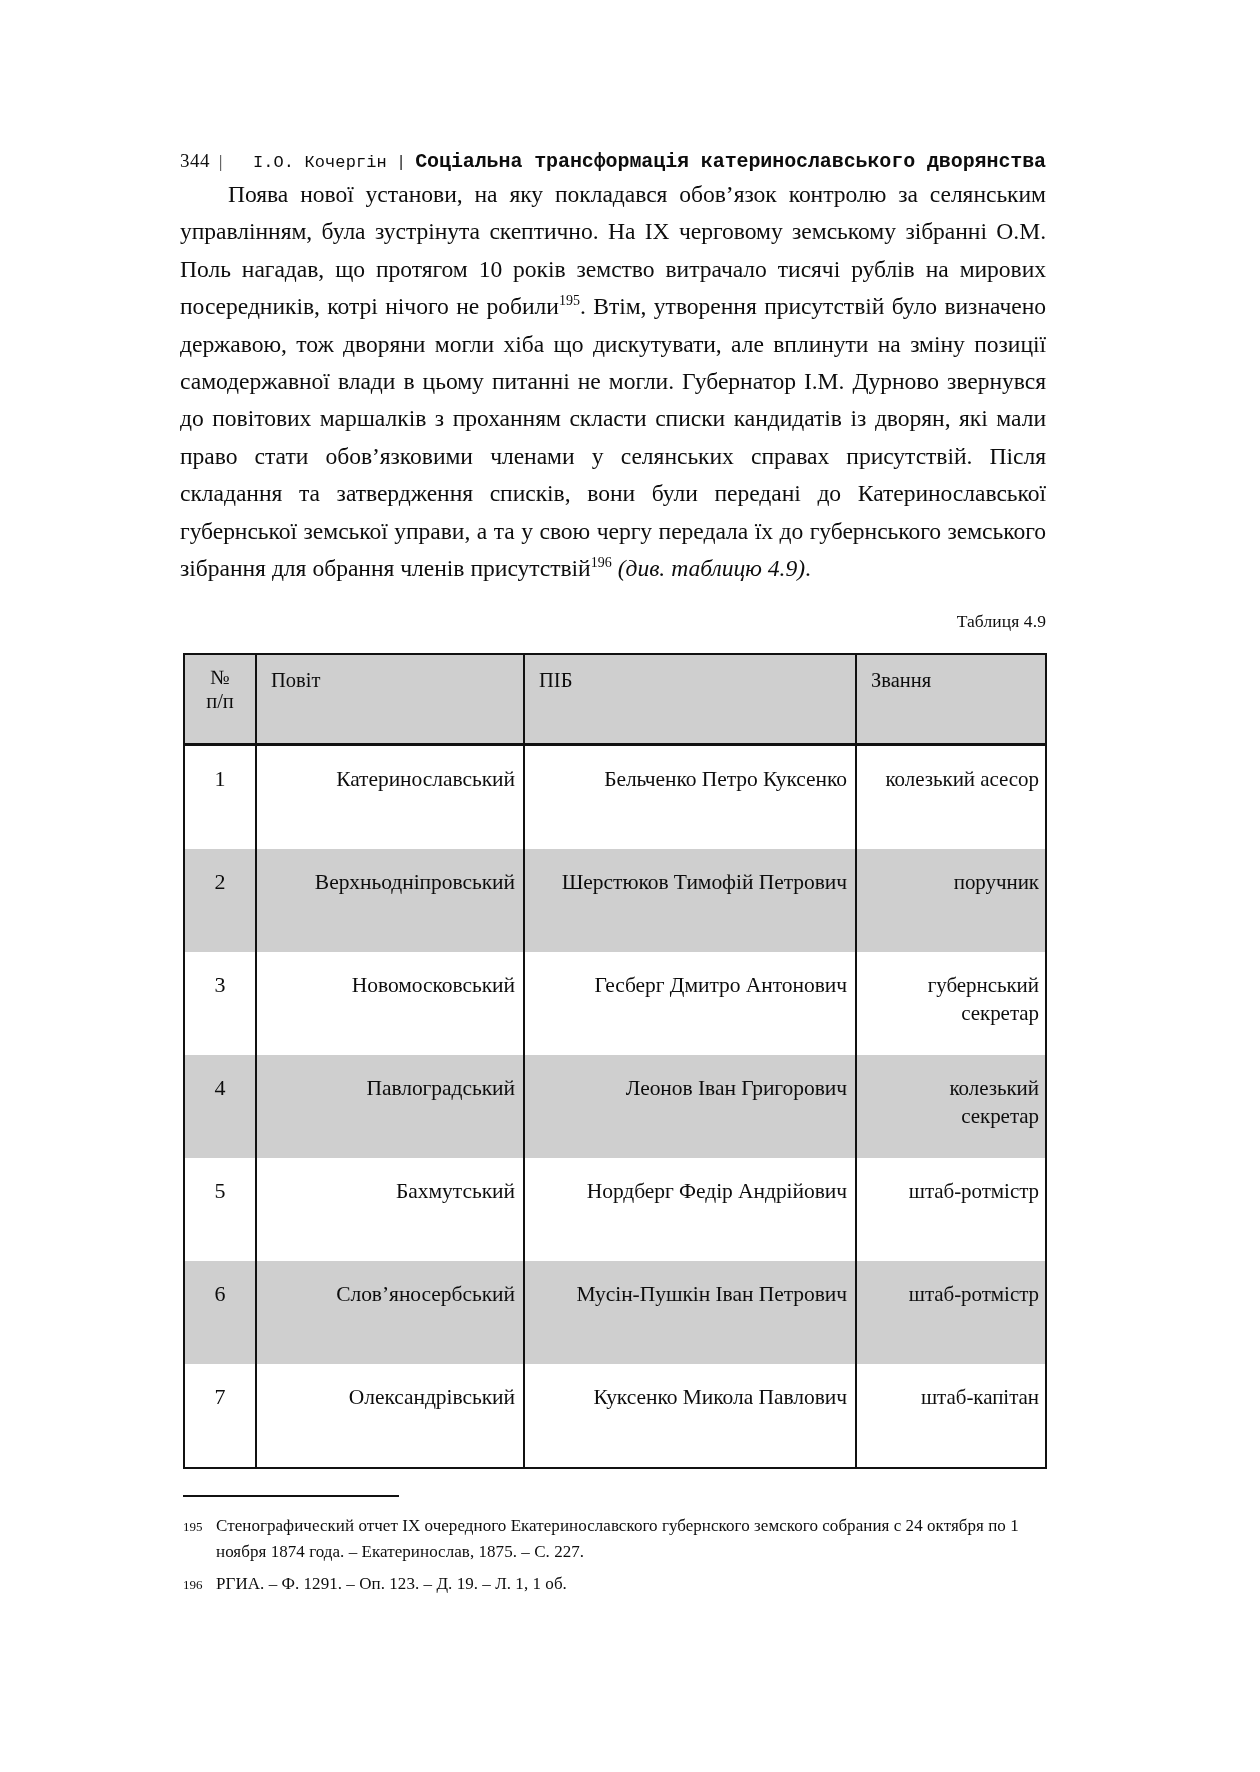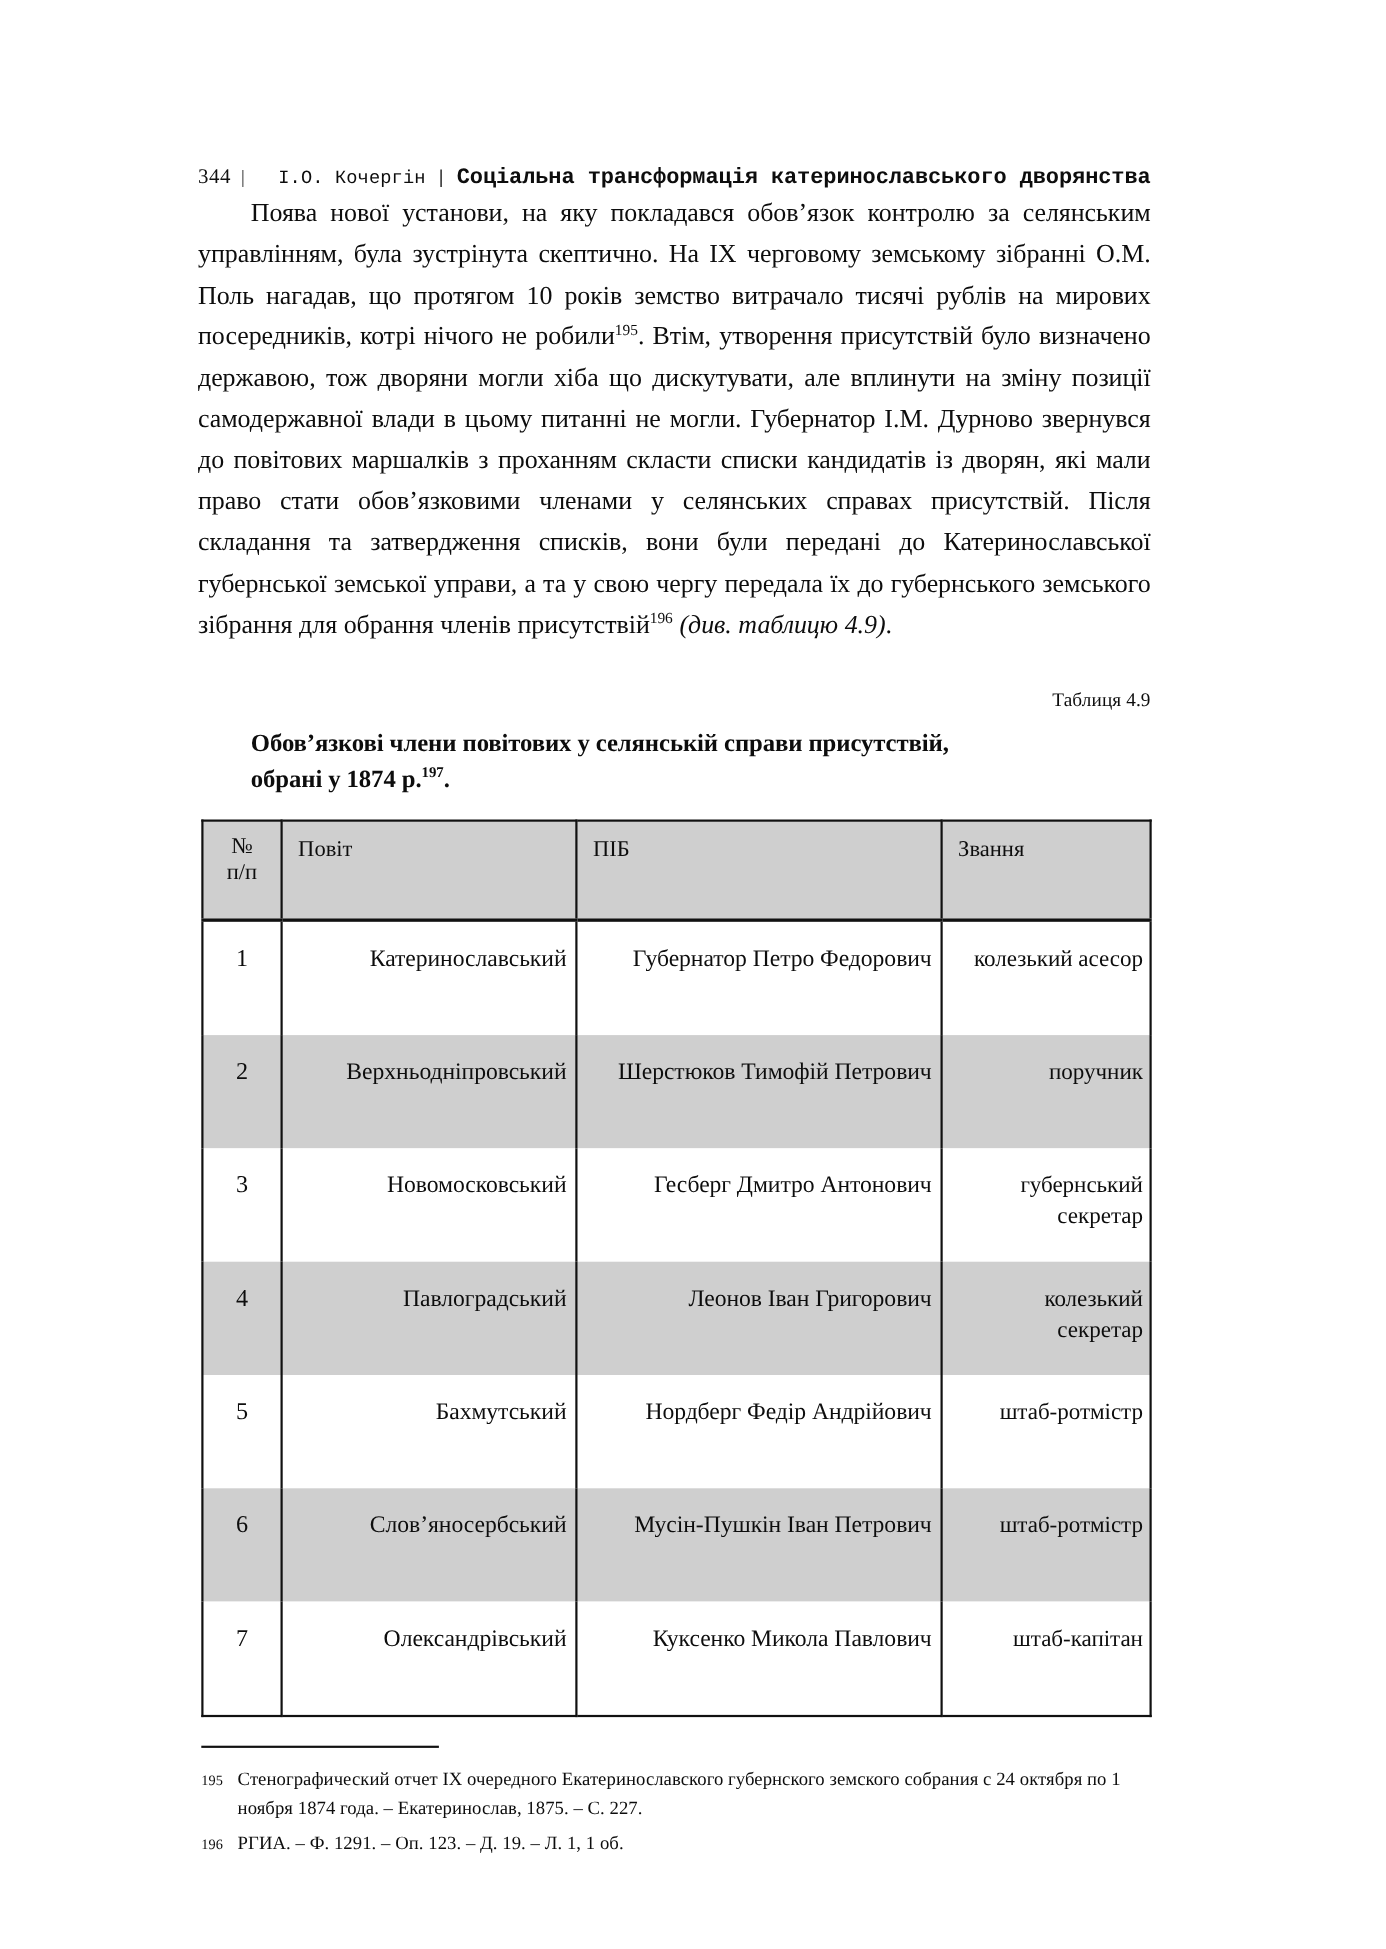--- a/index.html
+++ b/index.html
@@ -83,21 +83,21 @@
   sup.fn {
     font-size: 14px;
     vertical-align: super;
     line-height: 0;
     letter-spacing: 0;
   }
   .ital { font-style: italic; }
 
   
   .tbl-number {
-    margin-top: 39px;
+    margin-top: 24px;
     text-align: right;
     font-size: 17.5px;
     letter-spacing: 0.1px;
   }
   .tbl-title {
     margin-top: 13px;
     margin-left: 48px;
     font-weight: bold;
     font-size: 22.5px;
     line-height: 32px;
@@ -208,42 +208,41 @@
         <span class="author">І.О. Кочергін</span>
         <span class="bar2">|</span>
         <span class="booktitle">Соціальна трансформація катеринославського дворянства</span>
       </span>
     </div>
 
 
     <p class="body indent"><span>Поява нової установи, на яку покладався обов’язок контролю за селянським управлінням, була зустрінута скептично. На IX черговому земському зібранні О.М. Поль нагадав, що протягом 10 років земство витрачало тисячі рублів на мирових посередників, котрі нічого не робили</span><sup class="fn">195</sup><span>. Втім, утворення присутствій було визначено державою, тож дворяни могли хіба що дискутувати, але вплинути на зміну позиції самодержавної влади в цьому питанні не могли. Губернатор І.М. Дурново звернувся до повітових маршалків з проханням скласти списки кандидатів із дворян, які мали право стати обов’язковими членами у селянських справах присутствій. Після складання та затвердження списків, вони були передані до Катеринославської губернської земської управи, а та у свою чергу передала їх до губернського земського зібрання для обрання членів присутствій</span><sup class="fn">196</sup><span> </span><span class="ital">(див. таблицю 4.9)</span><span>.</span></p>
 
     <div class="tbl-number">Таблиця 4.9</div>
-    <div class="tbl-title"><span>Обов’язкові члени повітових у селянській справи присутствій,</span><br><span>обрані у 1874 р.</span><sup class="fn">197</sup><span>.</span></div>
 
     <table class="data">
       <colgroup>
         <col class="c-num">
           <col class="c-uyezd">
           <col class="c-name">
           <col class="c-rank">
       </colgroup>
       <thead>
         <tr>
           <th class="num"><span>№</span><br><span>п/п</span></th>
           <th class="lbl">Повіт</th>
           <th class="lbl">ПІБ</th>
           <th class="lbl">Звання</th>
         </tr>
       </thead>
       <tbody id="table-body">
           <tr class="plain">
             <td class="num">1</td>
             <td class="cell">Катеринославський</td>
-            <td class="cell">Губернатор Петро Федорович</td>
+            <td class="cell">Бельченко Петро Куксенко</td>
             <td class="rank">колезький асесор</td>
           </tr>
           <tr class="shade">
             <td class="num">2</td>
             <td class="cell">Верхньодніпровський</td>
             <td class="cell">Шерстюков Тимофій Петрович</td>
             <td class="rank">поручник</td>
           </tr>
           <tr class="plain">
             <td class="num">3</td>

